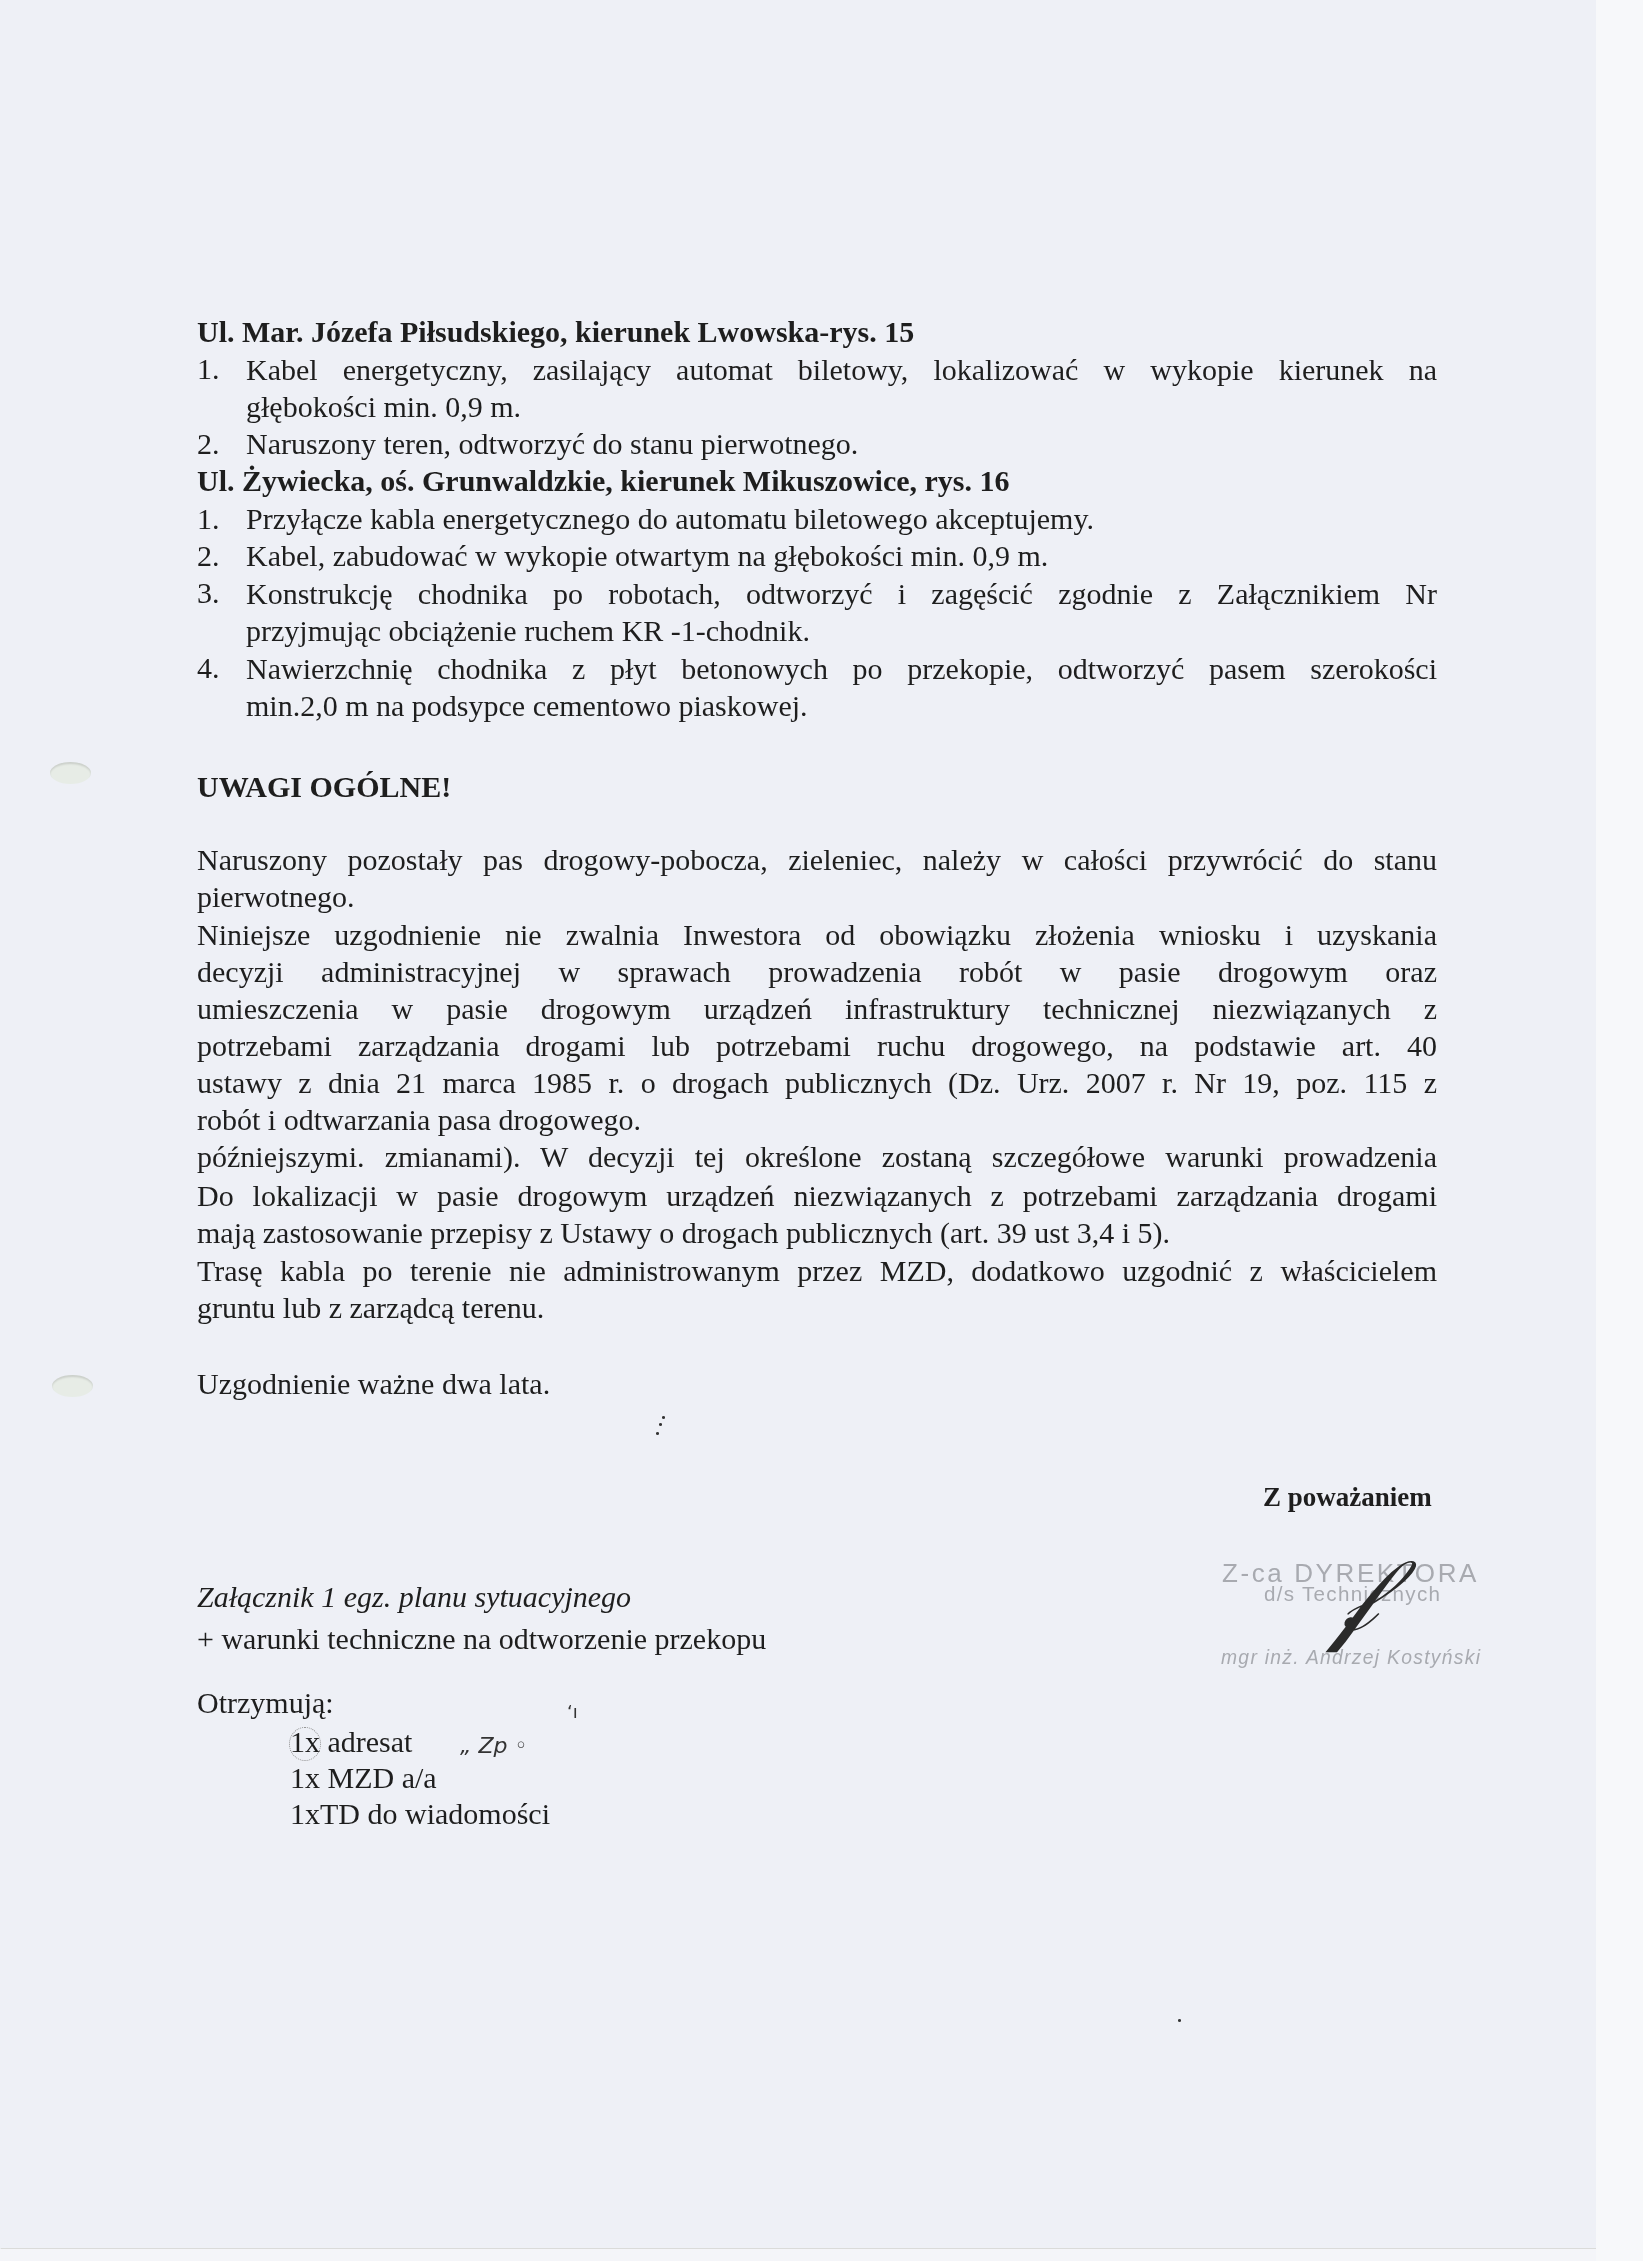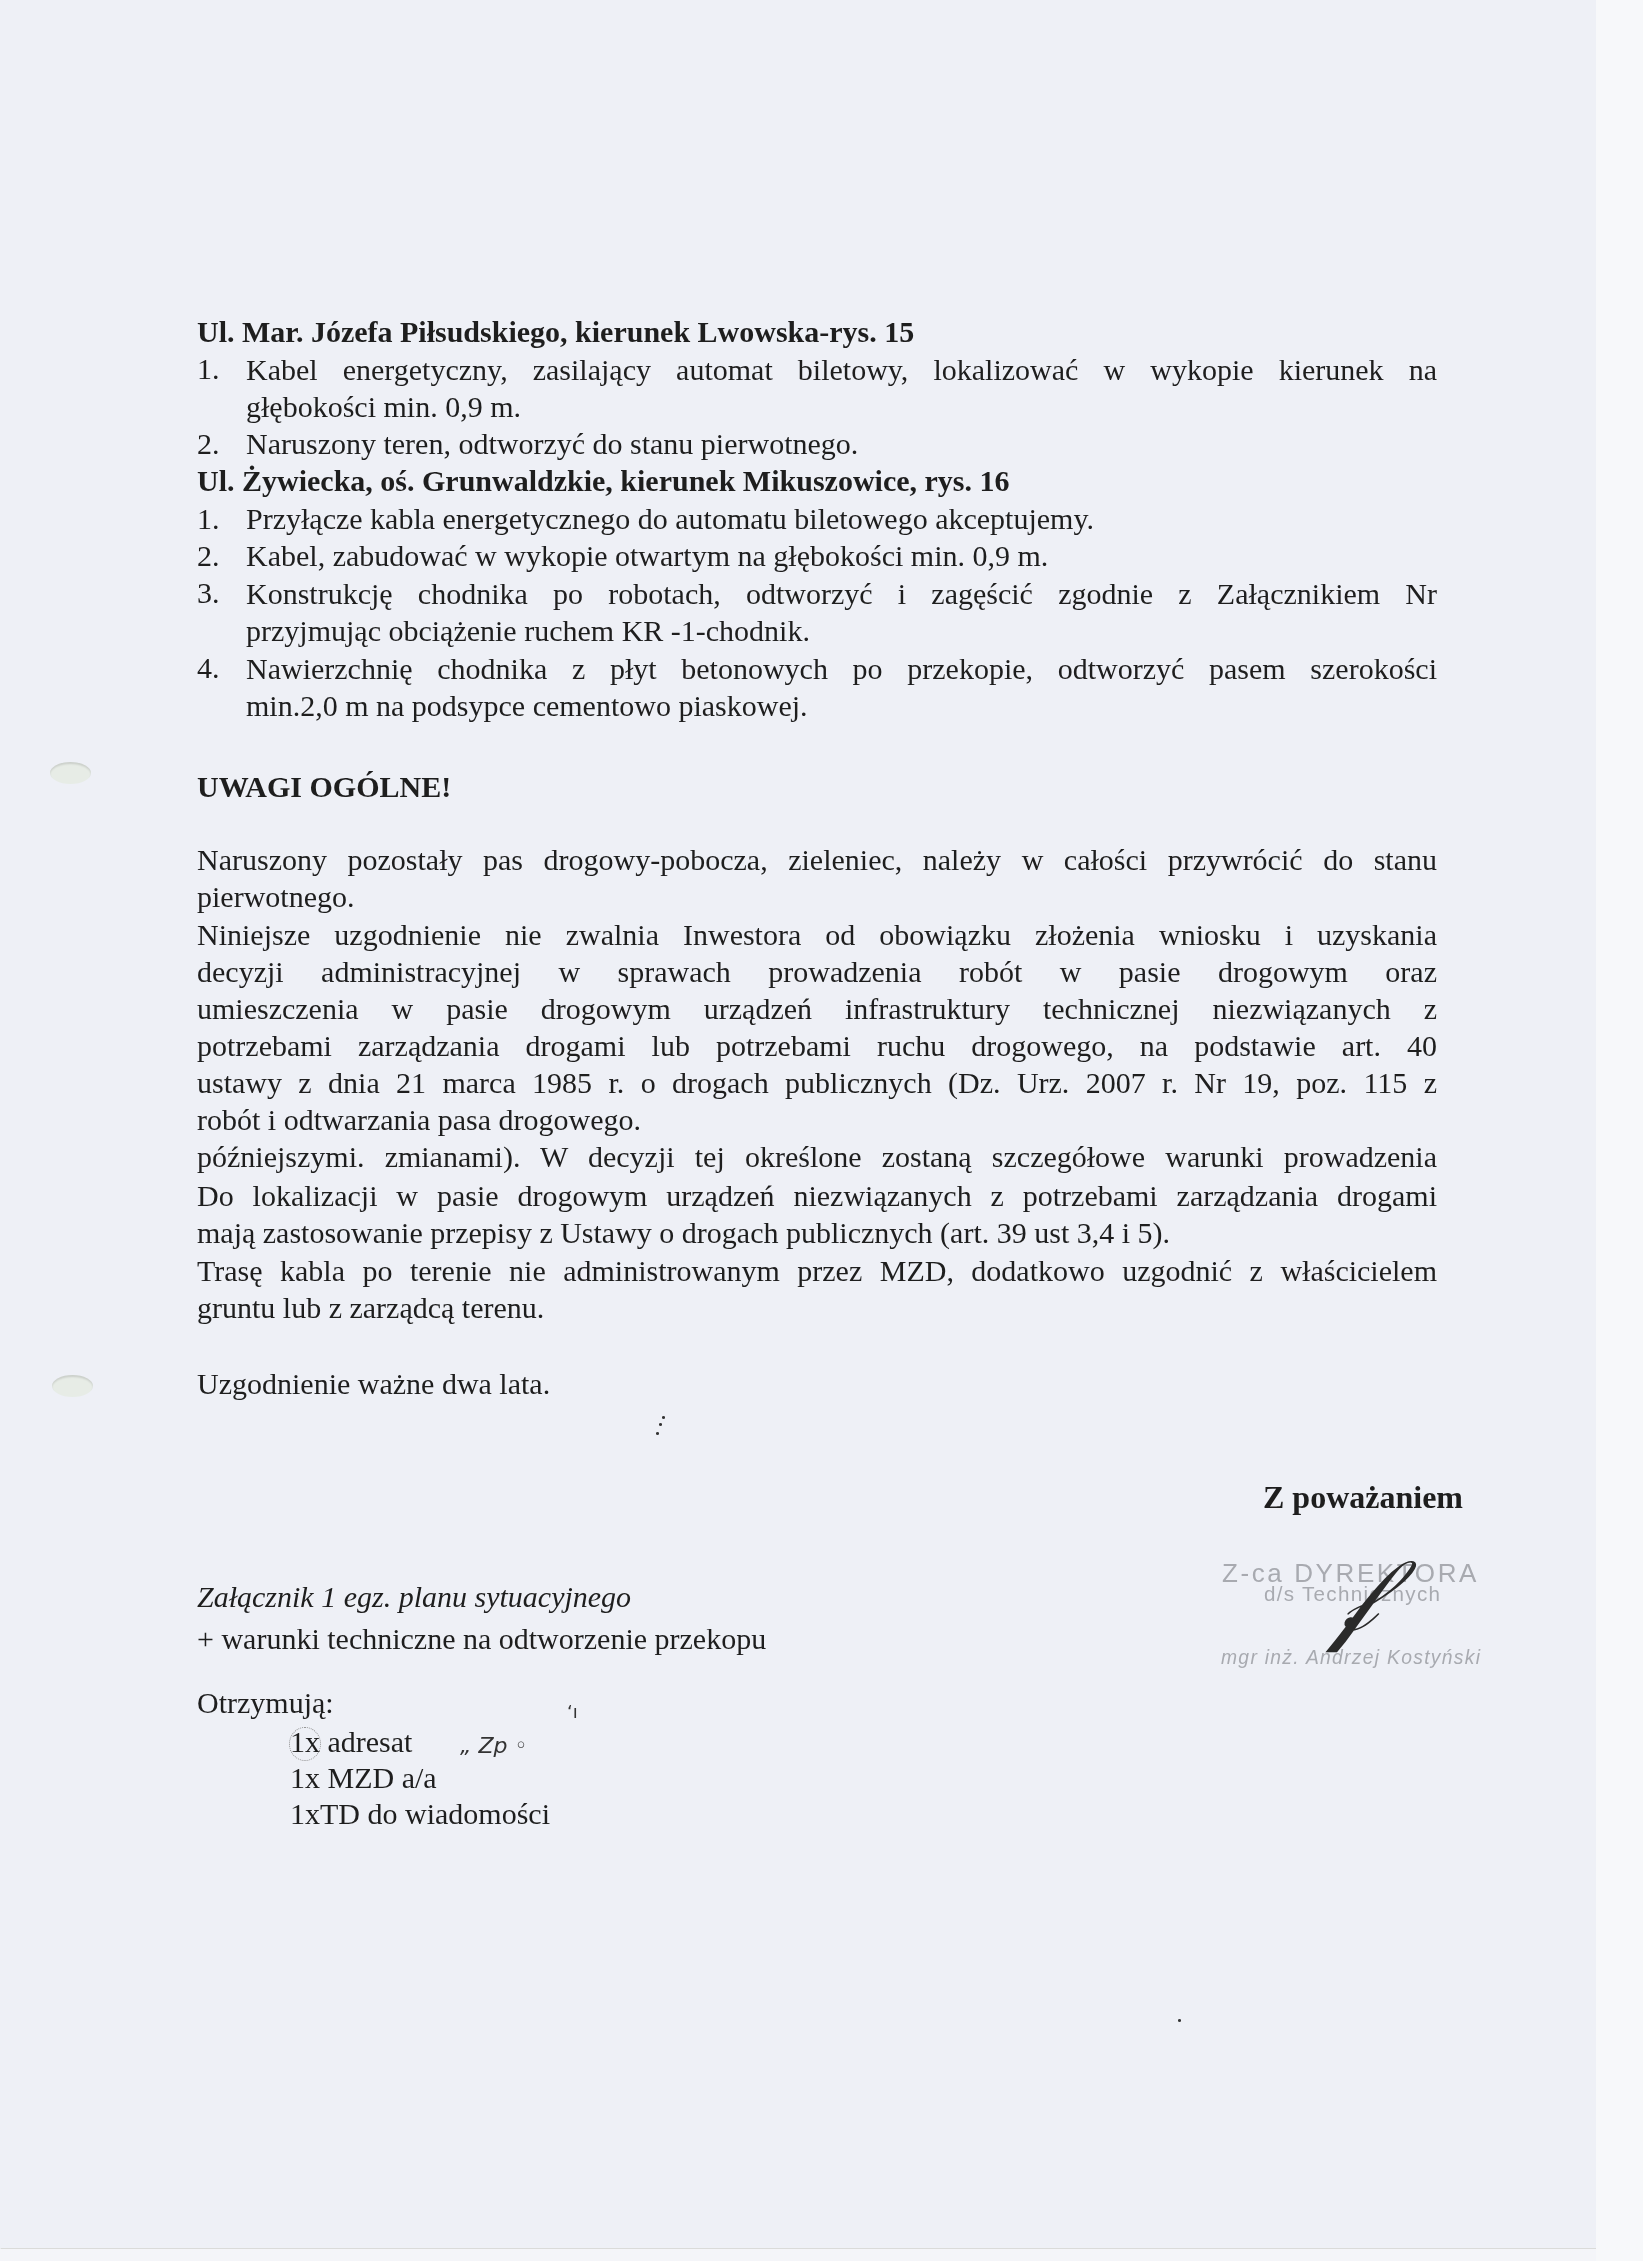--- a/index.html
+++ b/index.html
@@ -124,21 +124,21 @@
   <span class="jl last">gruntu lub z zarządcą terenu.</span>
 </div>
 
 <div class="line" style="left:197px; top:1366px;">Uzgodnienie ważne dwa lata.</div>
 
 <div class="dot" style="left:662px; top:1416px;"></div>
 <div class="dot" style="left:659px; top:1423px;"></div>
 <div class="dot" style="left:656px; top:1432px;"></div>
 <div class="dot" style="left:1178px; top:2019px;"></div>
 
-<div class="line bold" style="left:1263px; top:1479px; font-size:32px;">Z poważaniem</div>
+<div class="line bold" style="left:1263px; top:1479px; font-size:27px;">Z poważaniem</div>
 
 <div>
   <div class="stamp" style="left:1222px; top:1558px; font-size:26px;">Z-ca DYREKTORA</div>
   <div class="stamp" style="left:1264px; top:1582px; font-size:20.6px; letter-spacing:1.3px;">d/s Technicznych</div>
   <div class="stamp" style="left:1221px; top:1635px; font-size:19.3px; font-style:italic; letter-spacing:1.3px;margin-top:12px;">mgr inż. Andrzej Kostyński</div>
 </div>
 <div class="scribble" style="left:1331px; top:1543px; font-size:103px; line-height:103px; color:#2a2a2a; font-style:italic; font-family:'DejaVu Serif', serif;">𝒻</div>
 
 <div class="line" style="left:197px; top:1579px;font-style:italic;">Załącznik 1 egz. planu sytuacyjnego</div>
 <div class="line" style="left:197px; top:1621px;">+ warunki techniczne na odtworzenie przekopu</div>

